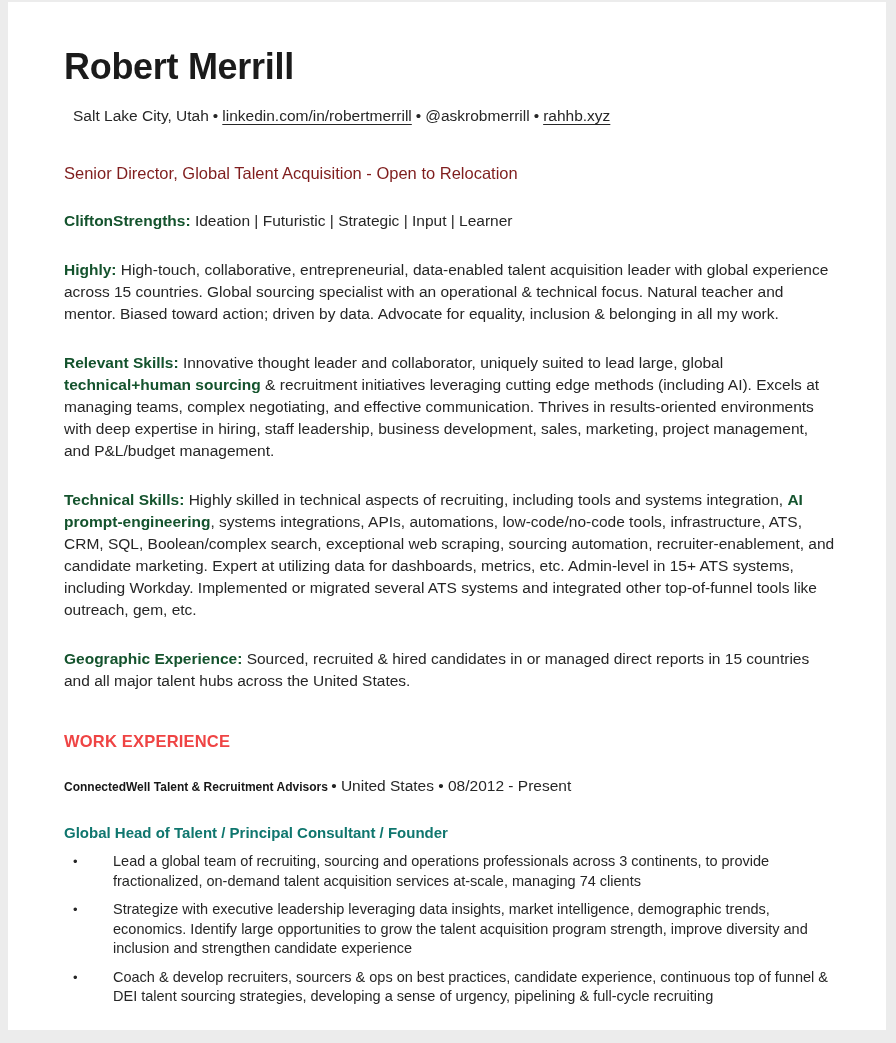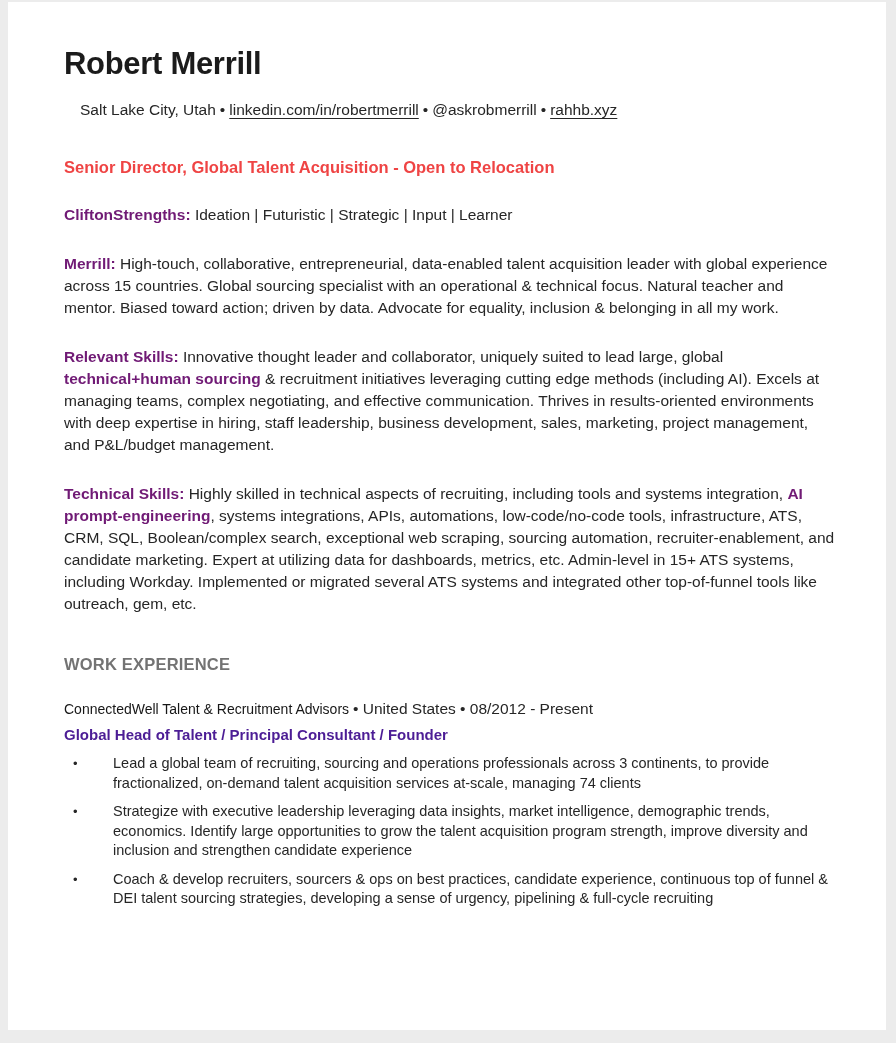--- a/index.html
+++ b/index.html
@@ -19,76 +19,76 @@
     top: 2px;
     right: 10px;
     bottom: 13px;
     background: #ffffff;
     overflow: hidden;
   }
   .page-inner {
     padding: 44px 50px 0 56px;
   }
   .name {
-    font-size: 31px;
+    font-size: 36px;
     font-weight: 700;
     letter-spacing: -0.3px;
     color: #1b1b1b;
     margin: 0 0 18px 0;
   }
   .contact {
     font-size: 15.5px;
     color: #262626;
-    margin: 0 0 0 16px;
+    margin: 0 0 0 9px;
     line-height: 20px;
   }
   .contact a {
     color: #262626;
     text-decoration: underline;
     text-underline-offset: 3px;
   }
   .contact .sep { padding: 0 4px; }
   .headline {
     font-size: 16.5px;
-    font-weight: 700;
-    color: #ef4444;
+    font-weight: 400;
+    color: #7f1d1d;
     margin: 38px 0 0 0;
   }
   .paras { margin-top: 6px; }
   .para {
     font-size: 15.5px;
     line-height: 22px;
     color: #262626;
     margin-top: 27px;
   }
-  .para strong { color: #701a75; }
+  .para strong { color: #14532d; }
   .work-heading {
     font-size: 16.5px;
     font-weight: 700;
     letter-spacing: 0.2px;
-    color: #737373;
+    color: #ef4444;
     margin: 40px 0 0 0;
   }
   .entry { margin-top: 24px; }
   .company-line {
     font-size: 15.5px;
     color: #262626;
     line-height: 21px;
   }
   .company-line .company {
-    font-size: 14px;
-    font-weight: 400;
+    font-size: 12px;
+    font-weight: 700;
     color: #171717;
     margin-top: 17px;
   }
   .job-title {
     font-size: 15px;
     font-weight: 700;
-    color: #4c1d95;
-    margin-top: 5px;
+    color: #0f766e;
+    margin-top: 25px;
     line-height: 20px;
   }
   .bullets { margin-top: 5px; }
   .bullet-row {
     display: flex;
     font-size: 14.5px;
     line-height: 19.5px;
     color: #262626;
     margin-top: 9px;
   }
@@ -108,23 +108,24 @@
     <h1 class="name">Robert Merrill</h1>
 
     <div class="contact">
       <span>Salt Lake City, Utah</span><span class="sep">•</span><a href="#">linkedin.com/in/robertmerrill</a><span class="sep">•</span><span>@askrobmerrill</span><span class="sep">•</span><a href="#">rahhb.xyz</a>
     </div>
 
     <div class="headline">Senior Director, Global Talent Acquisition - Open to Relocation</div>
 
     <div class="paras" id="paragraphs">
         <div class="para"><strong>CliftonStrengths: </strong><span>Ideation | Futuristic | Strategic | Input | Learner</span></div>
-        <div class="para"><strong>Merrill: </strong><span>High-touch, collaborative, entrepreneurial, data-enabled talent acquisition leader with global experience across 15 countries. Global sourcing specialist with an operational &amp; technical focus. Natural teacher and mentor. Biased toward action; driven by data. Advocate for equality, inclusion &amp; belonging in all my work.</span></div>
+        <div class="para"><strong>Highly: </strong><span>High-touch, collaborative, entrepreneurial, data-enabled talent acquisition leader with global experience across 15 countries. Global sourcing specialist with an operational &amp; technical focus. Natural teacher and mentor. Biased toward action; driven by data. Advocate for equality, inclusion &amp; belonging in all my work.</span></div>
         <div class="para"><strong>Relevant Skills: </strong><span>Innovative thought leader and collaborator, uniquely suited to lead large, global </span><strong>technical+human sourcing</strong><span> &amp; recruitment initiatives leveraging cutting edge methods (including AI). Excels at managing teams, complex negotiating, and effective communication. Thrives in results-oriented environments with deep expertise in hiring, staff leadership, business development, sales, marketing, project management, and P&amp;L/budget management.</span></div>
         <div class="para"><strong>Technical Skills: </strong><span>Highly skilled in technical aspects of recruiting, including tools and systems integration, </span><strong>AI prompt-engineering</strong><span>, systems integrations, APIs, automations, low-code/no-code tools, infrastructure, ATS, CRM, SQL, Boolean/complex search, exceptional web scraping, sourcing automation, recruiter-enablement, and candidate marketing. Expert at utilizing data for dashboards, metrics, etc. Admin-level in 15+ ATS systems, including Workday. Implemented or migrated several ATS systems and integrated other top-of-funnel tools like outreach, gem, etc.</span></div>
+        <div class="para"><strong>Geographic Experience: </strong><span>Sourced, recruited &amp; hired candidates in or managed direct reports in 15 countries and all major talent hubs across the United States.</span></div>
       </div>
 
     <div class="work-heading">WORK EXPERIENCE</div>
 
     <div id="work-entries">
         <div class="entry">
           <div class="company-line"><span class="company">ConnectedWell Talent &amp; Recruitment Advisors </span><span>• United States • 08/2012 - Present</span></div>
           <div class="job-title">Global Head of Talent / Principal Consultant / Founder</div>
           <div class="bullets">
             <div class="bullet-row">

